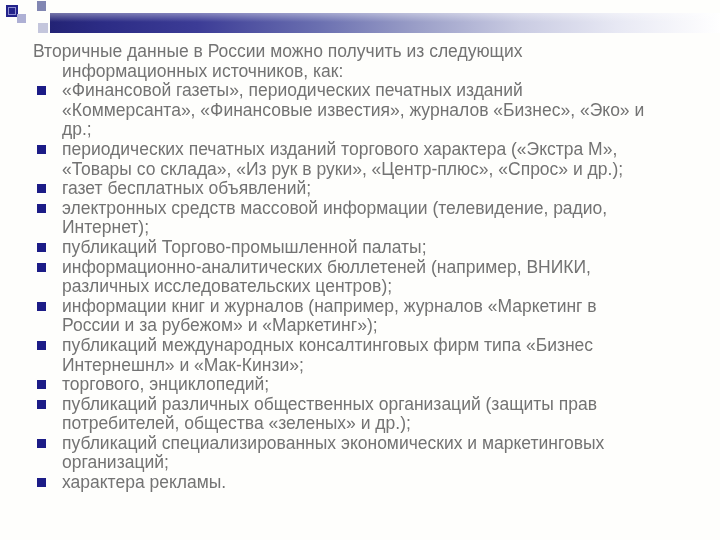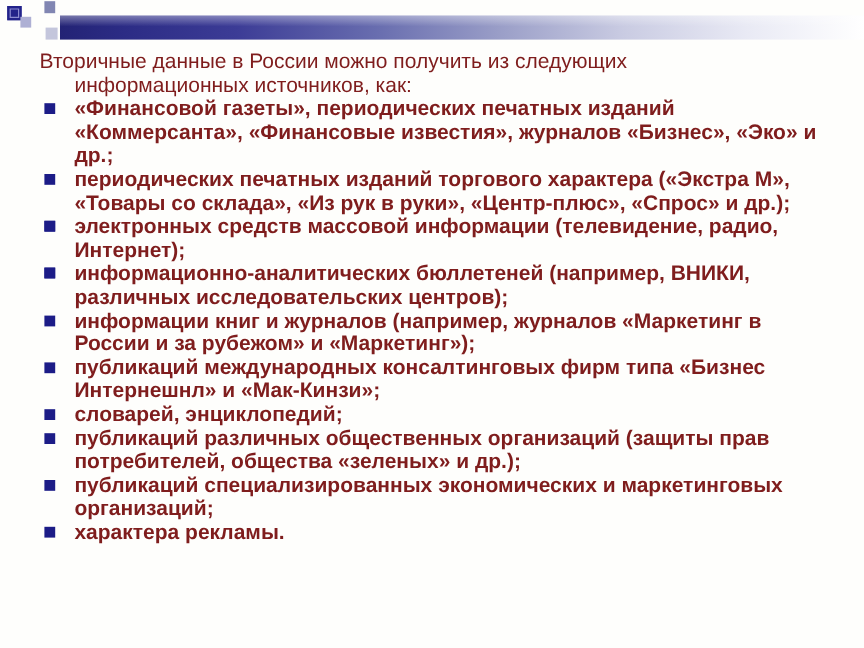--- a/index.html
+++ b/index.html
@@ -35,34 +35,34 @@
   }
   .bar::before {
     content: ""; position: absolute; left: 0; top: 0; right: 0; height: 45%;
     background: linear-gradient(to bottom, rgba(255,255,255,0.38), rgba(255,255,255,0));
   }
 
   
   .content {
     position: absolute;
     left: 33px; top: 42px; width: 672px;
-    color: #7f1d1d;
+    color: #737373;
     font-size: 17.5px;
     line-height: 19.6px;
   }
   .intro {
     margin: 0;
     padding-left: 29px;
     text-indent: -29px;
     white-space: pre-line;
     max-width: 575px;
   }
   ul.bullets {
     list-style: none;
-    margin: 0; padding: 0; font-weight: bold;
+    margin: 0; padding: 0;
   }
   ul.bullets li {
     position: relative;
     padding-left: 29px;
     margin: 0;
   }
   .bullet-marker {
     position: absolute;
     left: 4px; top: 5px;
     width: 9px; height: 9px;
@@ -85,31 +85,31 @@
 
   <div class="content">
     <p class="intro">Вторичные данные в России можно получить из следующих
 информационных источников, как:</p>
     <ul class="bullets" id="bullet-list">
         <li><span class="bullet-marker"></span><span class="li-text">«Финансовой газеты», периодических печатных изданий
 «Коммерсанта», «Финансовые известия», журналов «Бизнес», «Эко» и
 др.;</span></li>
         <li><span class="bullet-marker"></span><span class="li-text">периодических печатных изданий торгового характера («Экстра М»,
 «Товары со склада», «Из рук в руки», «Центр-плюс», «Спрос» и др.);</span></li>
-        <li><span class="bullet-marker"></span></li>
+        <li><span class="bullet-marker"></span><span class="li-text">газет бесплатных объявлений;</span></li>
         <li><span class="bullet-marker"></span><span class="li-text">электронных средств массовой информации (телевидение, радио,
 Интернет);</span></li>
-        <li><span class="bullet-marker"></span></li>
+        <li><span class="bullet-marker"></span><span class="li-text">публикаций Торгово-промышленной палаты;</span></li>
         <li><span class="bullet-marker"></span><span class="li-text">информационно-аналитических бюллетеней (например, ВНИКИ,
 различных исследовательских центров);</span></li>
         <li><span class="bullet-marker"></span><span class="li-text">информации книг и журналов (например, журналов «Маркетинг в
 России и за рубежом» и «Маркетинг»);</span></li>
         <li><span class="bullet-marker"></span><span class="li-text">публикаций международных консалтинговых фирм типа «Бизнес
 Интернешнл» и «Мак-Кинзи»;</span></li>
-        <li><span class="bullet-marker"></span><span class="li-text">словарей, энциклопедий;</span></li>
+        <li><span class="bullet-marker"></span><span class="li-text">торгового, энциклопедий;</span></li>
         <li><span class="bullet-marker"></span><span class="li-text">публикаций различных общественных организаций (защиты прав
 потребителей, общества «зеленых» и др.);</span></li>
         <li><span class="bullet-marker"></span><span class="li-text">публикаций специализированных экономических и маркетинговых
 организаций;</span></li>
         <li><span class="bullet-marker"></span><span class="li-text">характера рекламы.</span></li>
       </ul>
   </div>
 
 </div>
 

